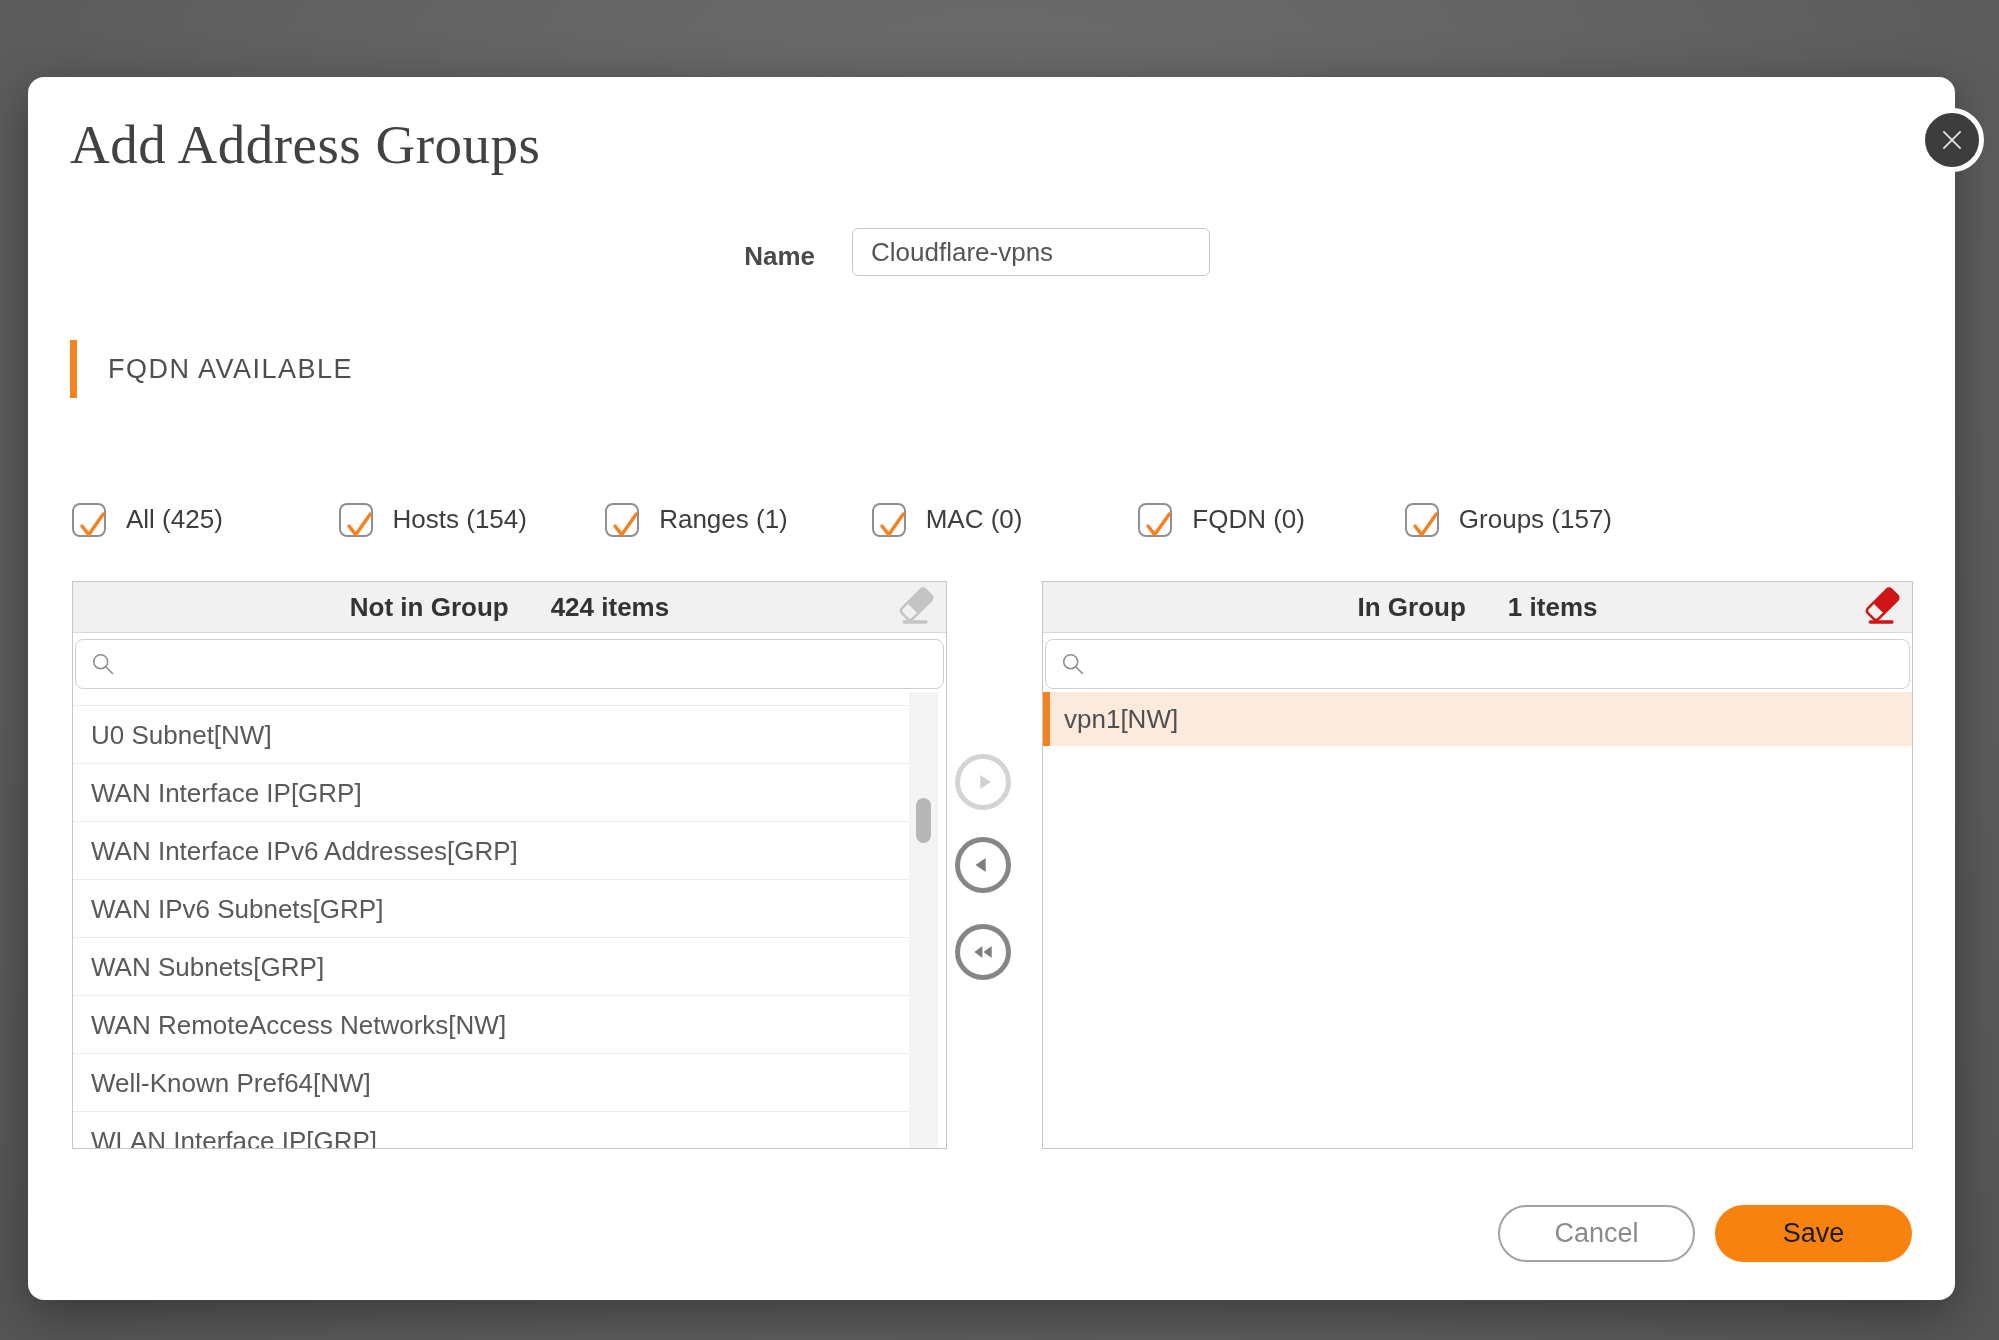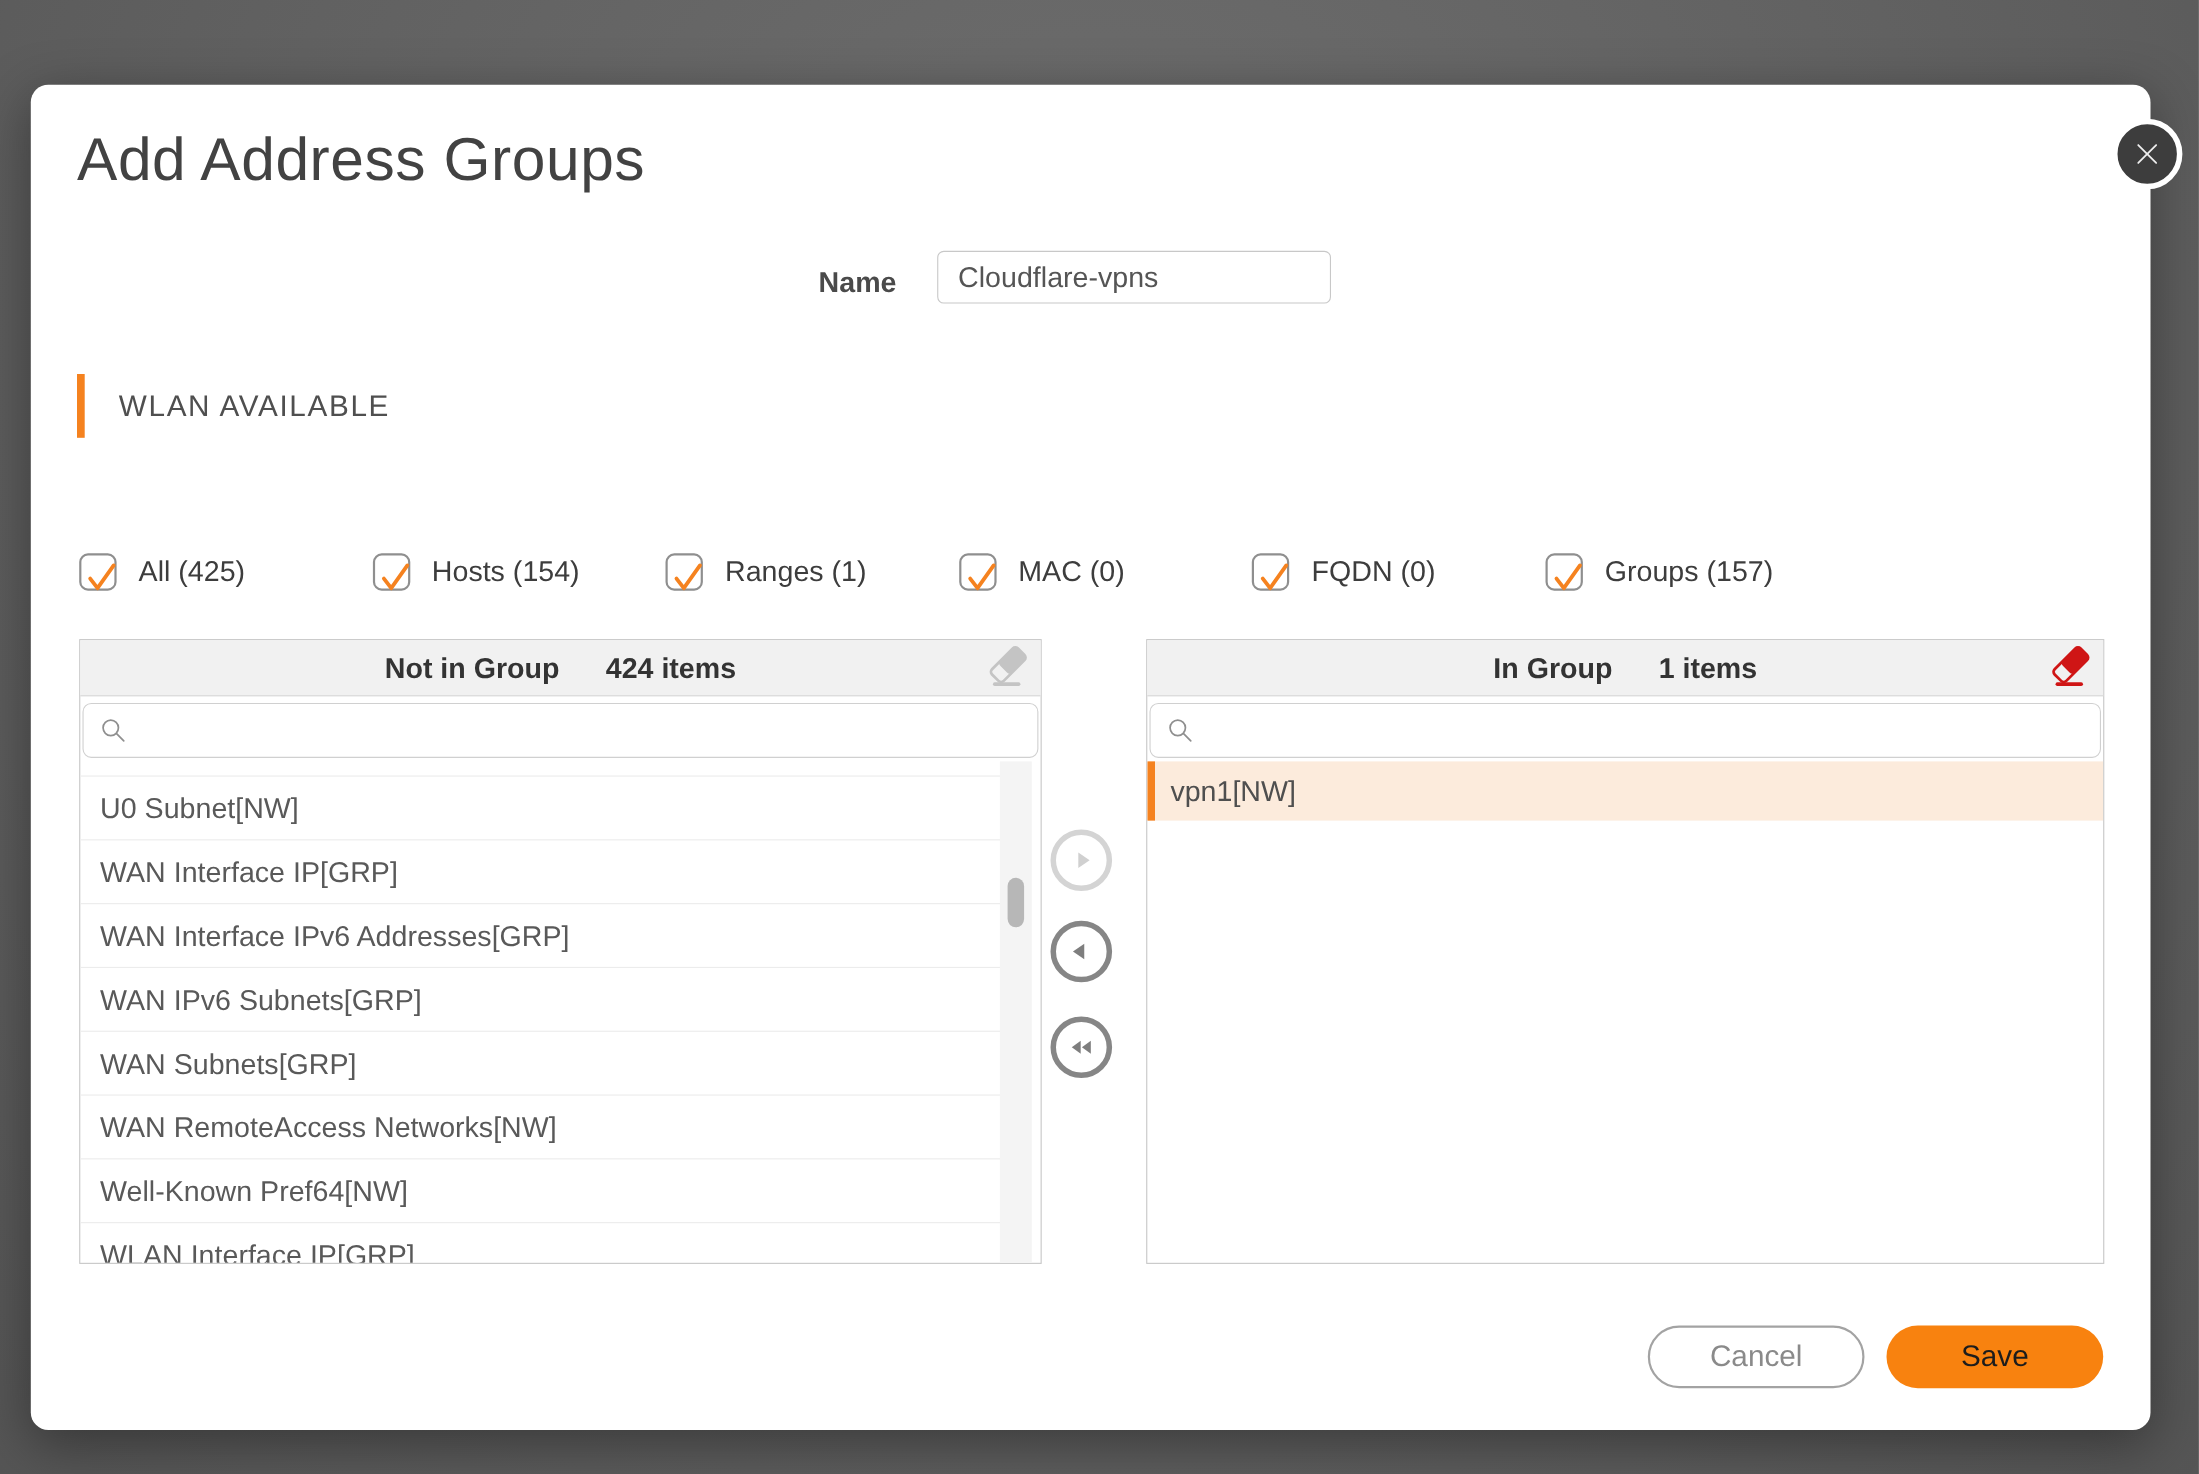--- a/index.html
+++ b/index.html
@@ -5,21 +5,21 @@
   html,body{margin:0;padding:0;}
   body{width:1999px;height:1340px;font-family:"Liberation Sans","DejaVu Sans",sans-serif;
        background:radial-gradient(ellipse at 50% 25%, #6e6e6e 0%, #616161 55%, #555555 100%);
        overflow:hidden;-webkit-font-smoothing:antialiased;}
   .stage{position:relative;width:1999px;height:1340px;}
 
   .modal{position:absolute;left:28px;top:77px;width:1927px;height:1223px;background:#ffffff;
          border-radius:16px;box-shadow:0 12px 48px rgba(0,0,0,.38);}
 
   .dialog-title{position:absolute;left:42px;top:36px;margin:0;font-size:55px;font-weight:500;
-                color:#424242;letter-spacing:.5px;}
+                color:#424242;letter-spacing:.5px;font-family:Liberation Serif, serif;}
 
   .close-btn{position:absolute;left:1892px;top:31px;width:54px;height:54px;border-radius:50%;
              background:#3d3d3d;border:5px solid #ffffff;box-sizing:content-box;padding:0;
              display:flex;align-items:center;justify-content:center;cursor:pointer;}
   .close-btn svg{width:30px;height:30px;}
 
   .name-label{position:absolute;left:520px;top:164px;width:267px;text-align:right;
               font-size:26px;font-weight:700;color:#4a4a4a;}
   .name-input{position:absolute;left:824px;top:151px;width:358px;height:48px;box-sizing:border-box;
               border:1.5px solid #c8c8c8;border-radius:6px;padding:0 18px;font-size:26px;color:#555;
@@ -97,21 +97,21 @@
       <svg viewBox="0 0 24 24" fill="none" stroke="#ededed" stroke-width="1.3" stroke-linecap="round">
         <line x1="5.5" y1="5.5" x2="18.5" y2="18.5"></line>
           <line x1="18.5" y1="5.5" x2="5.5" y2="18.5"></line>
       </svg>
     </button>
 
     <label class="name-label">Name</label>
     <input class="name-input" type="text" value="Cloudflare-vpns" style="">
 
     <span class="section-bar"></span>
-    <span class="section-title">WLAN AVAILABLE</span>
+    <span class="section-title">FQDN AVAILABLE</span>
 
     <div class="filters">
       <label class="filter">
           <span class="checkbox">
             <svg viewBox="0 0 24 24" fill="none" stroke="#f5821f" stroke-width="2.6" stroke-linecap="round" stroke-linejoin="round">
               <path d="M4.5 13.5 L9.5 20 L20.5 4.5"></path>
             </svg>
           </span>
           <span class="filter-label">All (425)</span>
         </label>

